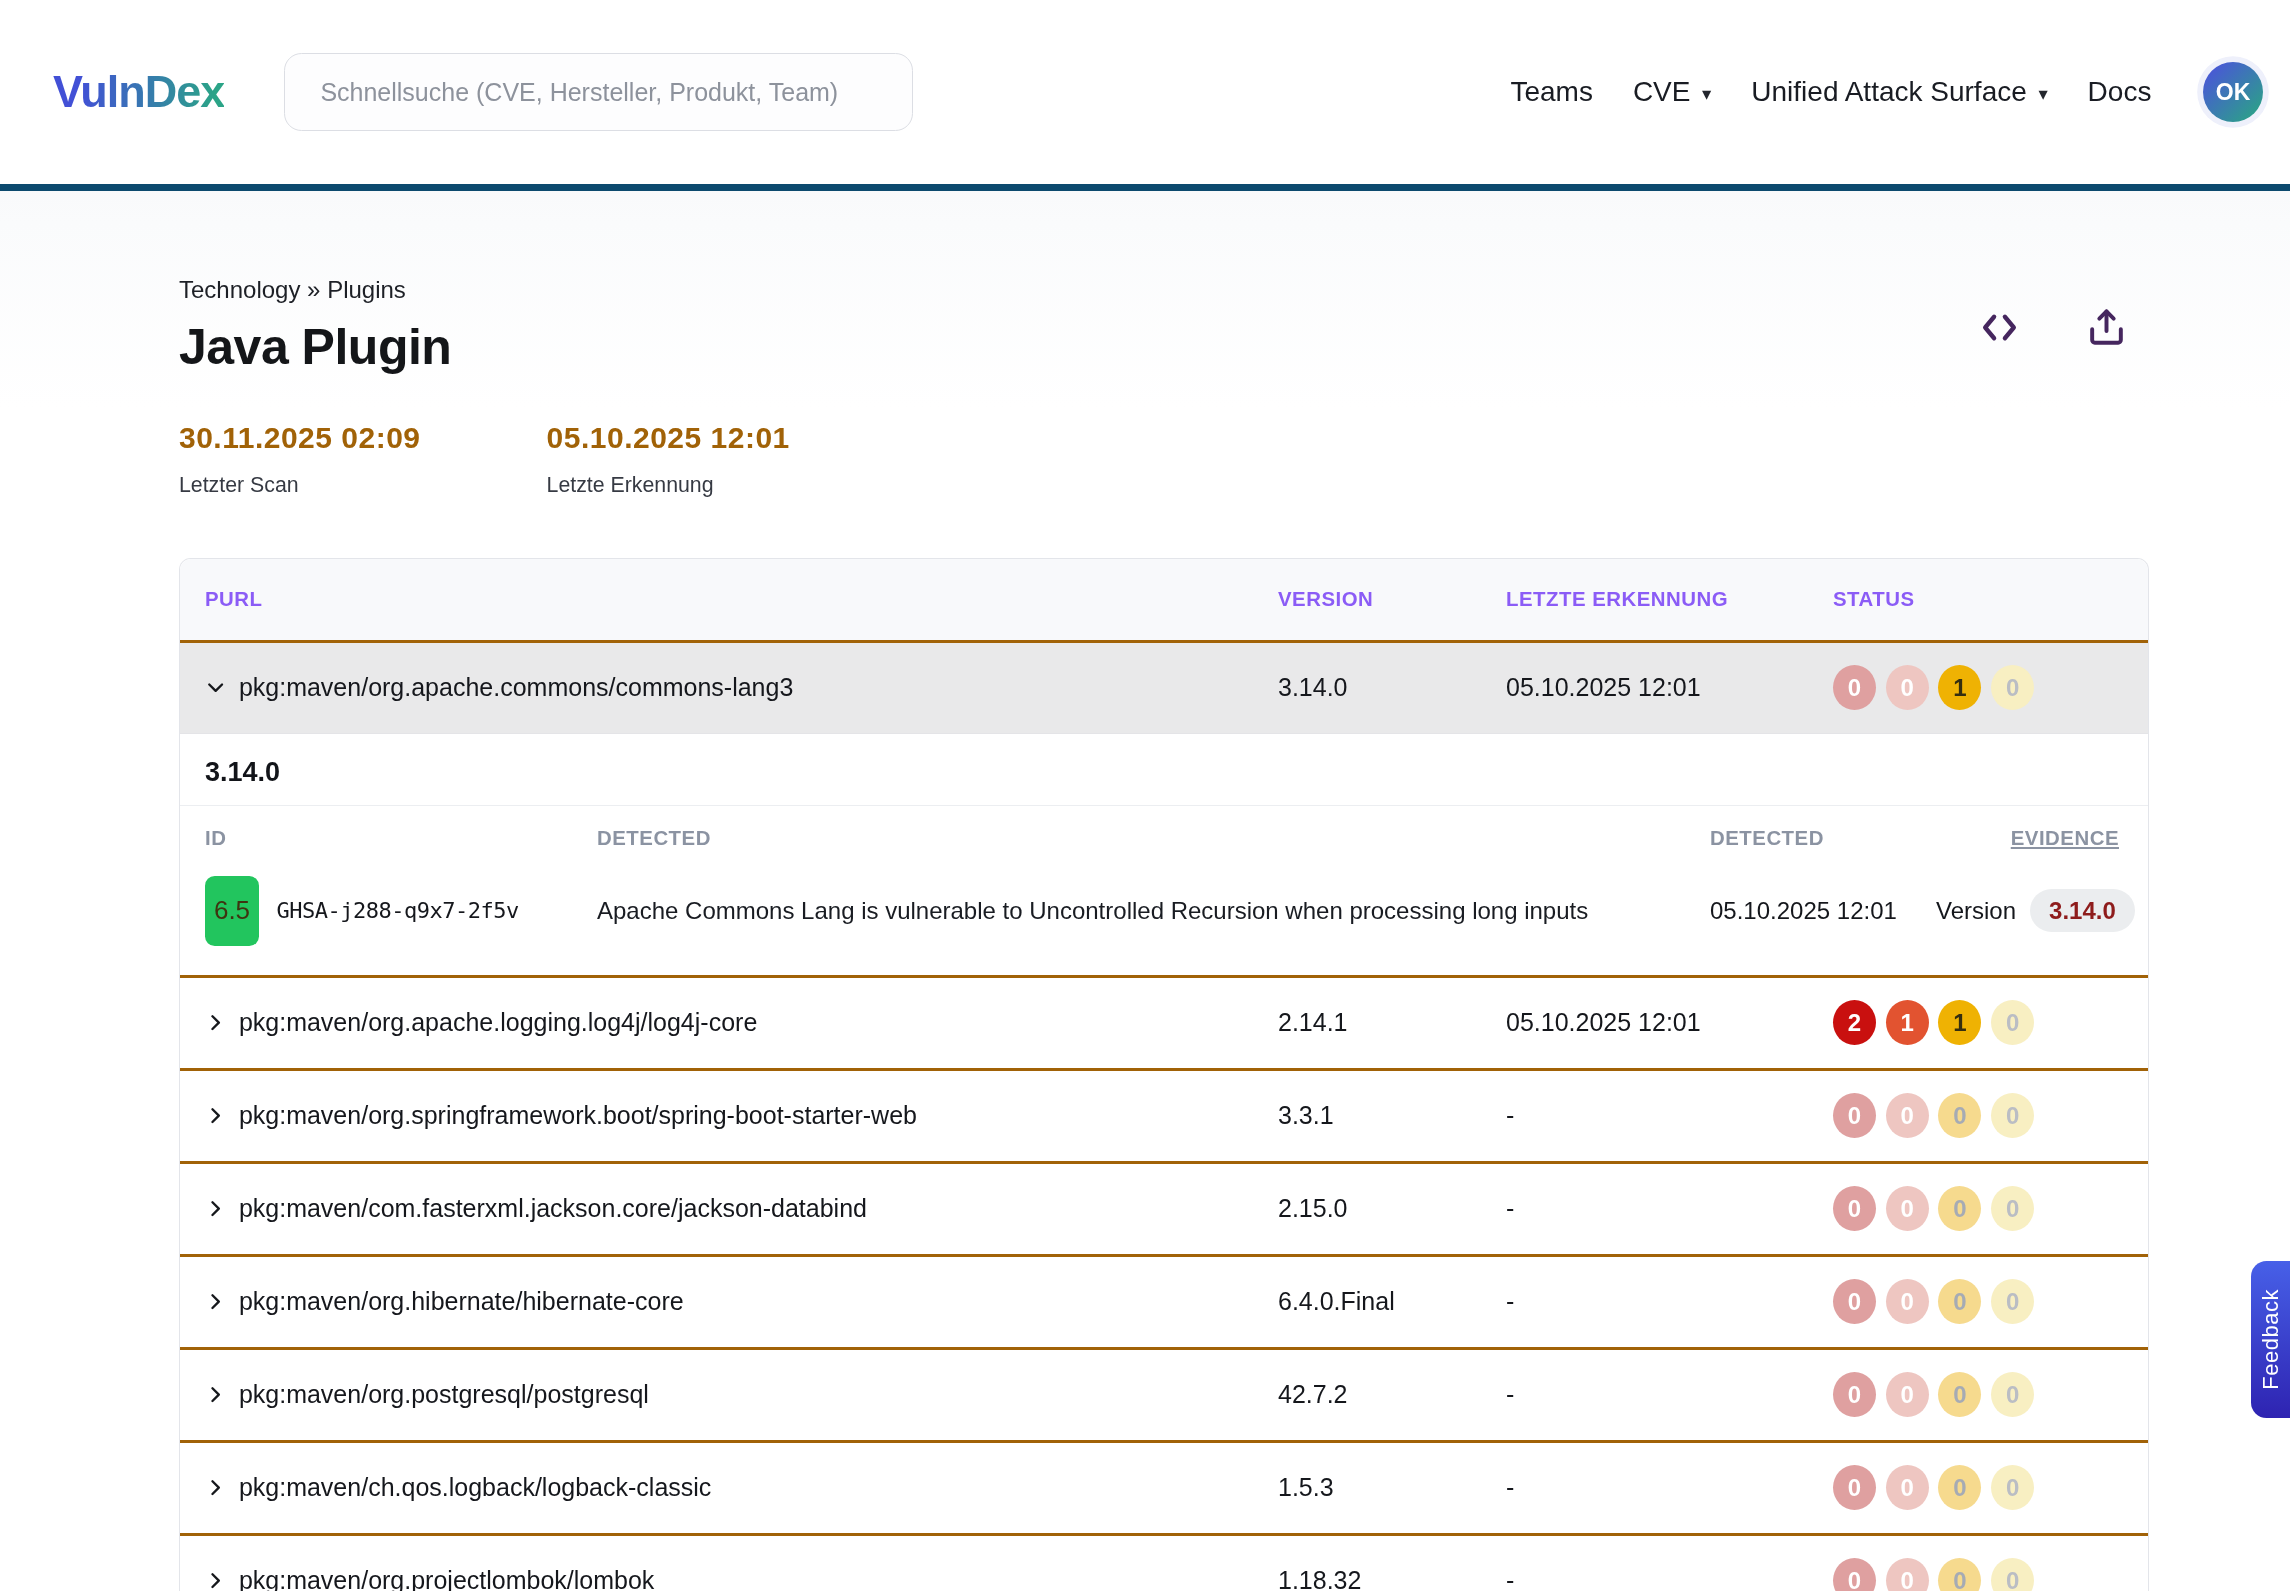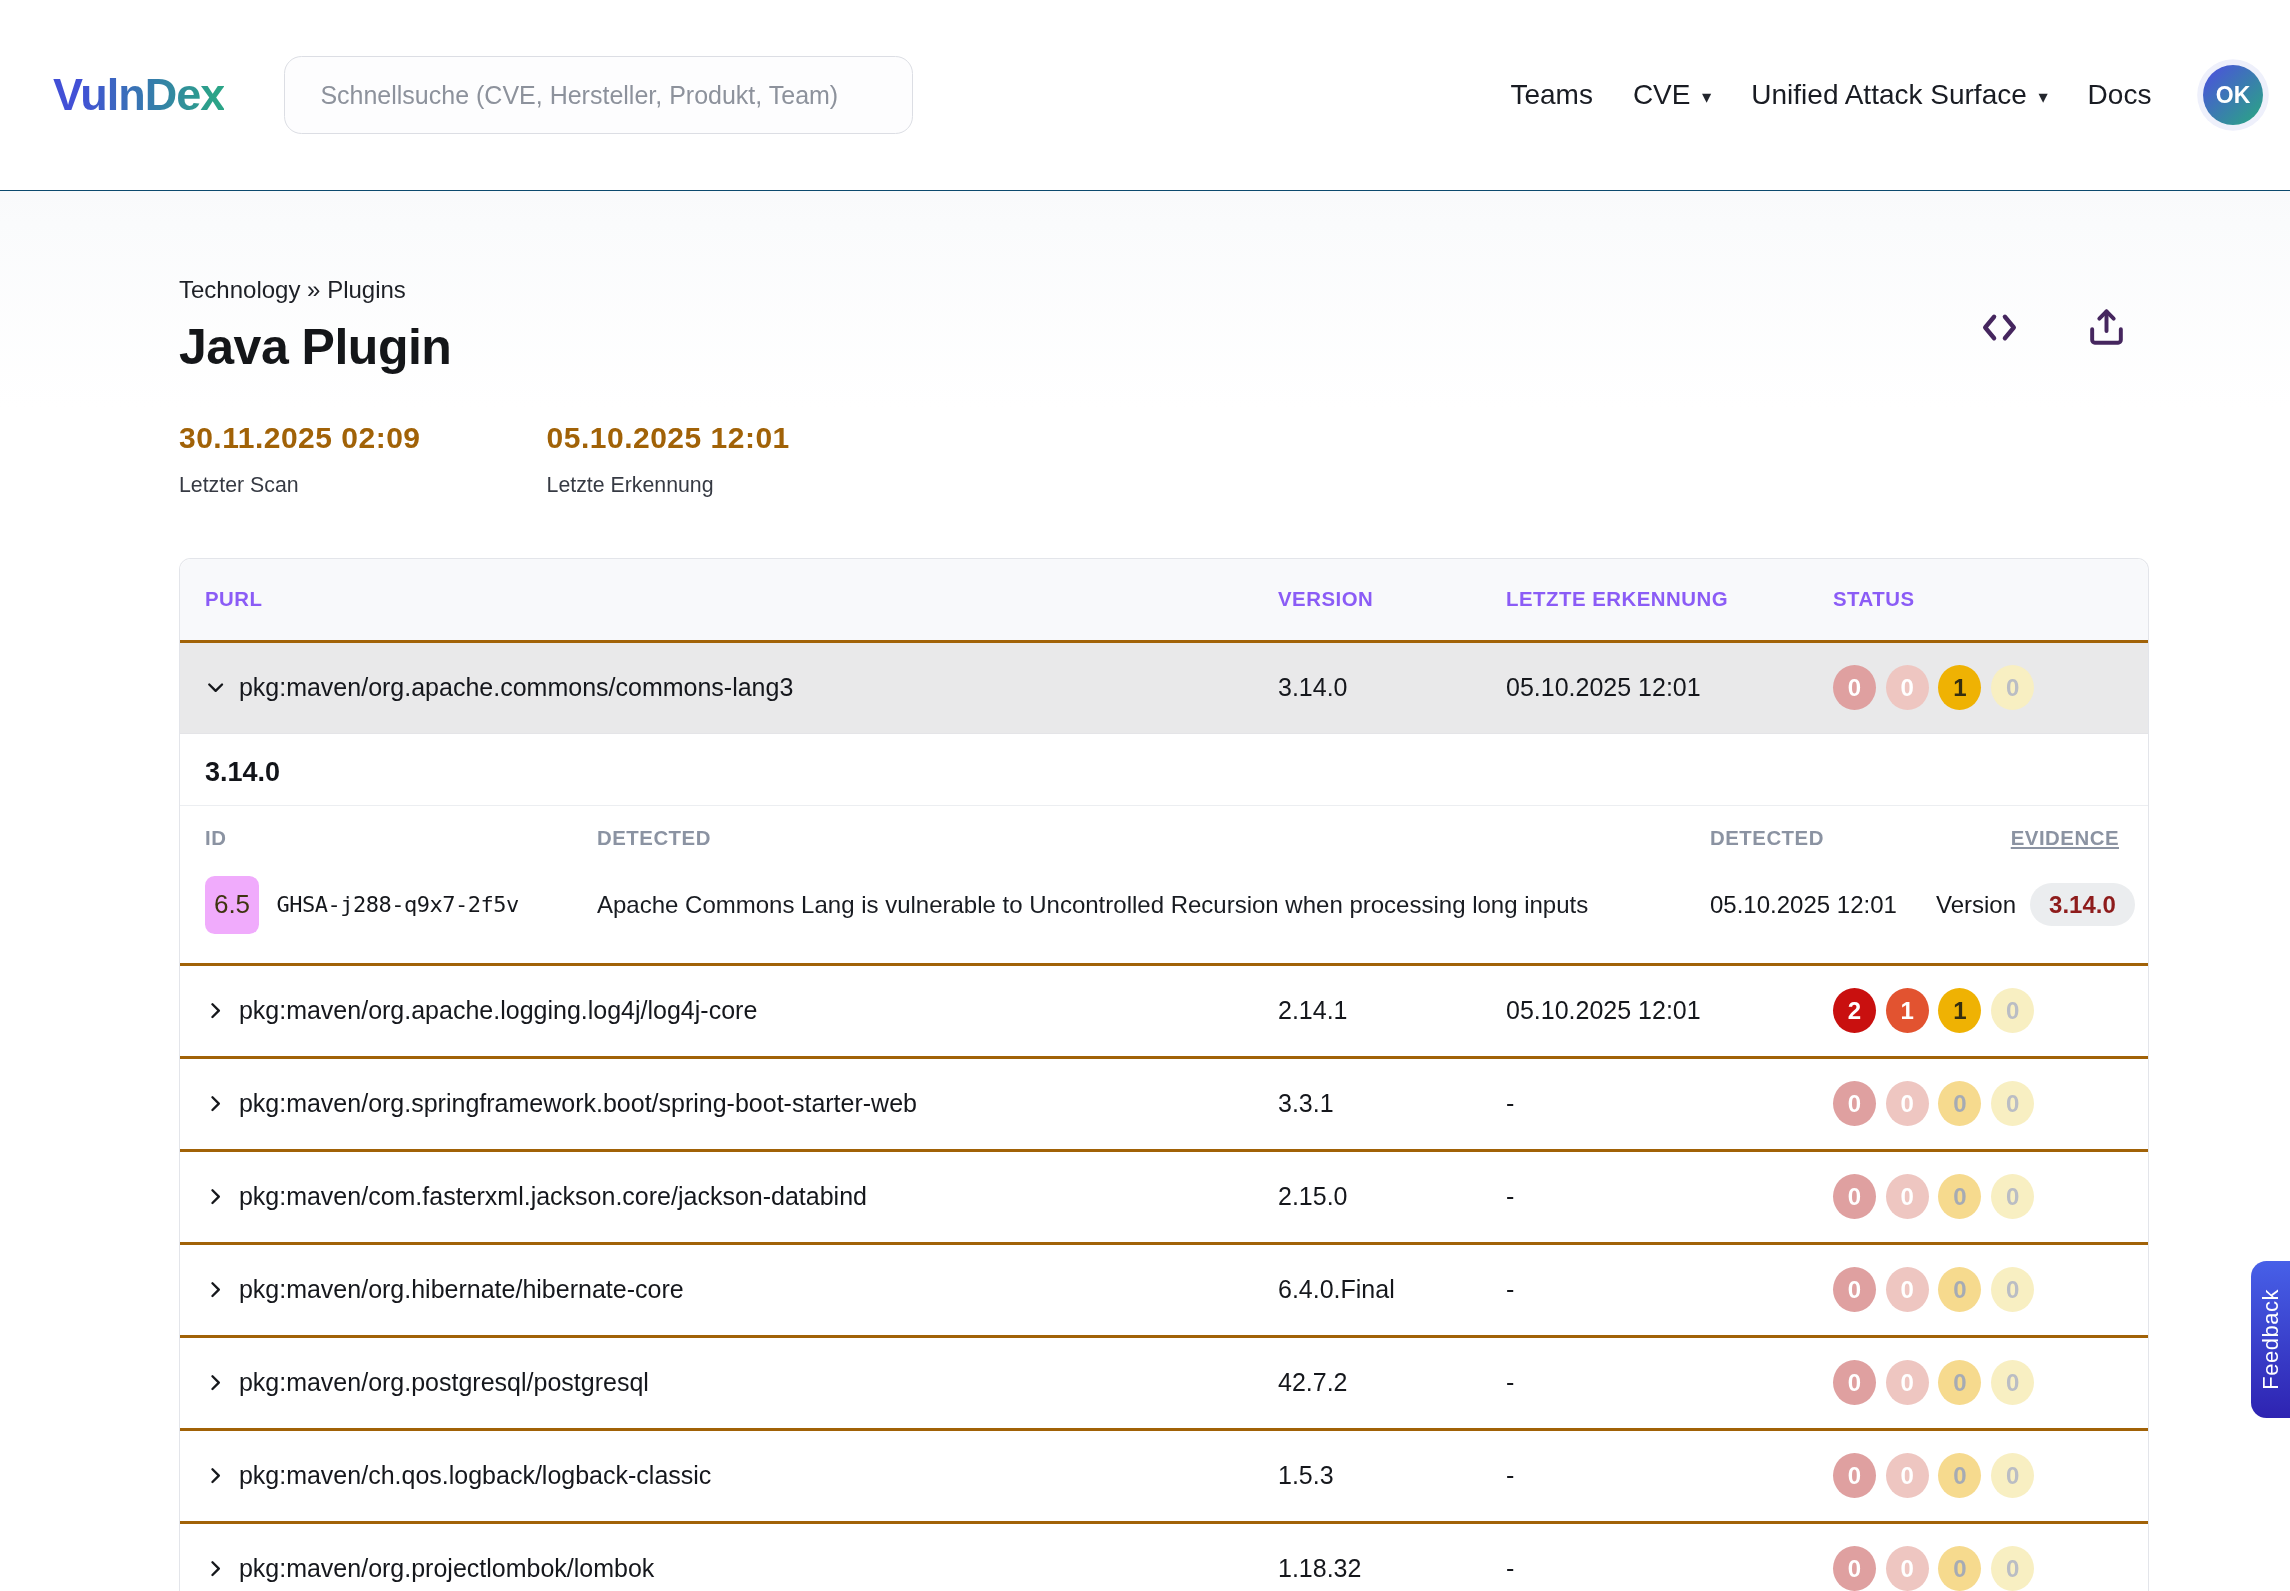--- a/index.html
+++ b/index.html
@@ -6,21 +6,21 @@
   html,body { width:2290px; height:1591px; overflow:hidden; }
   body {
     font-family:"Liberation Sans", sans-serif;
     background:linear-gradient(180deg,#f2f3f6 0%,#fafbfc 223px,#ffffff 408px);
     color:#16181d;
     position:relative;
   }
 
   
   .topbar {
-    height:191px; background:#ffffff; border-bottom:1px solid #0c4a6e;
+    height:191px; background:#ffffff; border-bottom:7px solid #0c4a6e;
     display:flex; align-items:center;
   }
   .logo {
     margin-left:53px; font-size:45px; font-weight:800; letter-spacing:-1px;
     background:linear-gradient(90deg,#4250d6 15%,#2ba487 95%);
     -webkit-background-clip:text; background-clip:text; color:transparent;
   }
   .search {
     margin-left:60px; width:629px; height:78px; border-radius:17.5px;
     border:1.9px solid #dcdee4; background:#fdfdfe; padding:0 35px;
@@ -85,21 +85,21 @@
   
   .detail { background:#ffffff; border-top:1px solid #e4e4e7; }
   .detail-head { padding:23px 25px 17.5px; font-size:27px; font-weight:700; color:#121419; border-bottom:1px solid #eceef1; }
   .vgrid { display:grid; grid-template-columns:392px 1113px 226px 1fr; padding:0 29px 0 25px; align-items:center; }
   .vhead { padding-top:21.3px; padding-bottom:7.8px; }
   .vth { font-size:20.4px; font-weight:600; color:#8b93a2; letter-spacing:0.5px; }
   .vth.right { text-align:right;text-decoration:underline; }
   .vrow { padding-top:17.5px; padding-bottom:29px; }
   .vid { display:flex; align-items:center; gap:17.5px; }
   .score {
-    width:54px; height:58px; border-radius:9.7px; background:#f0abfc;
+    width:54px; height:70px; border-radius:9.7px; background:#22c55e;
     display:flex; align-items:center; justify-content:center;
     font-size:26px; font-weight:500; color:#3e3410;
   }
   .ghsa { font-family:"DejaVu Sans Mono", monospace; font-size:22px; color:#15171c; letter-spacing:-0.5px; }
   .vsummary { font-size:24px; color:#191c22; }
   .vdetected { font-size:24px; color:#15171c; }
   .vevidence { display:flex; align-items:center; justify-content:flex-end; gap:13.6px; }
   .vevidence .evlabel { font-size:24px; color:#15171c; }
   .evpill { background:#ebedef; border-radius:969px; padding:7.8px 19.4px; font-size:24px; font-weight:700; color:#8e1c1c; }
 

